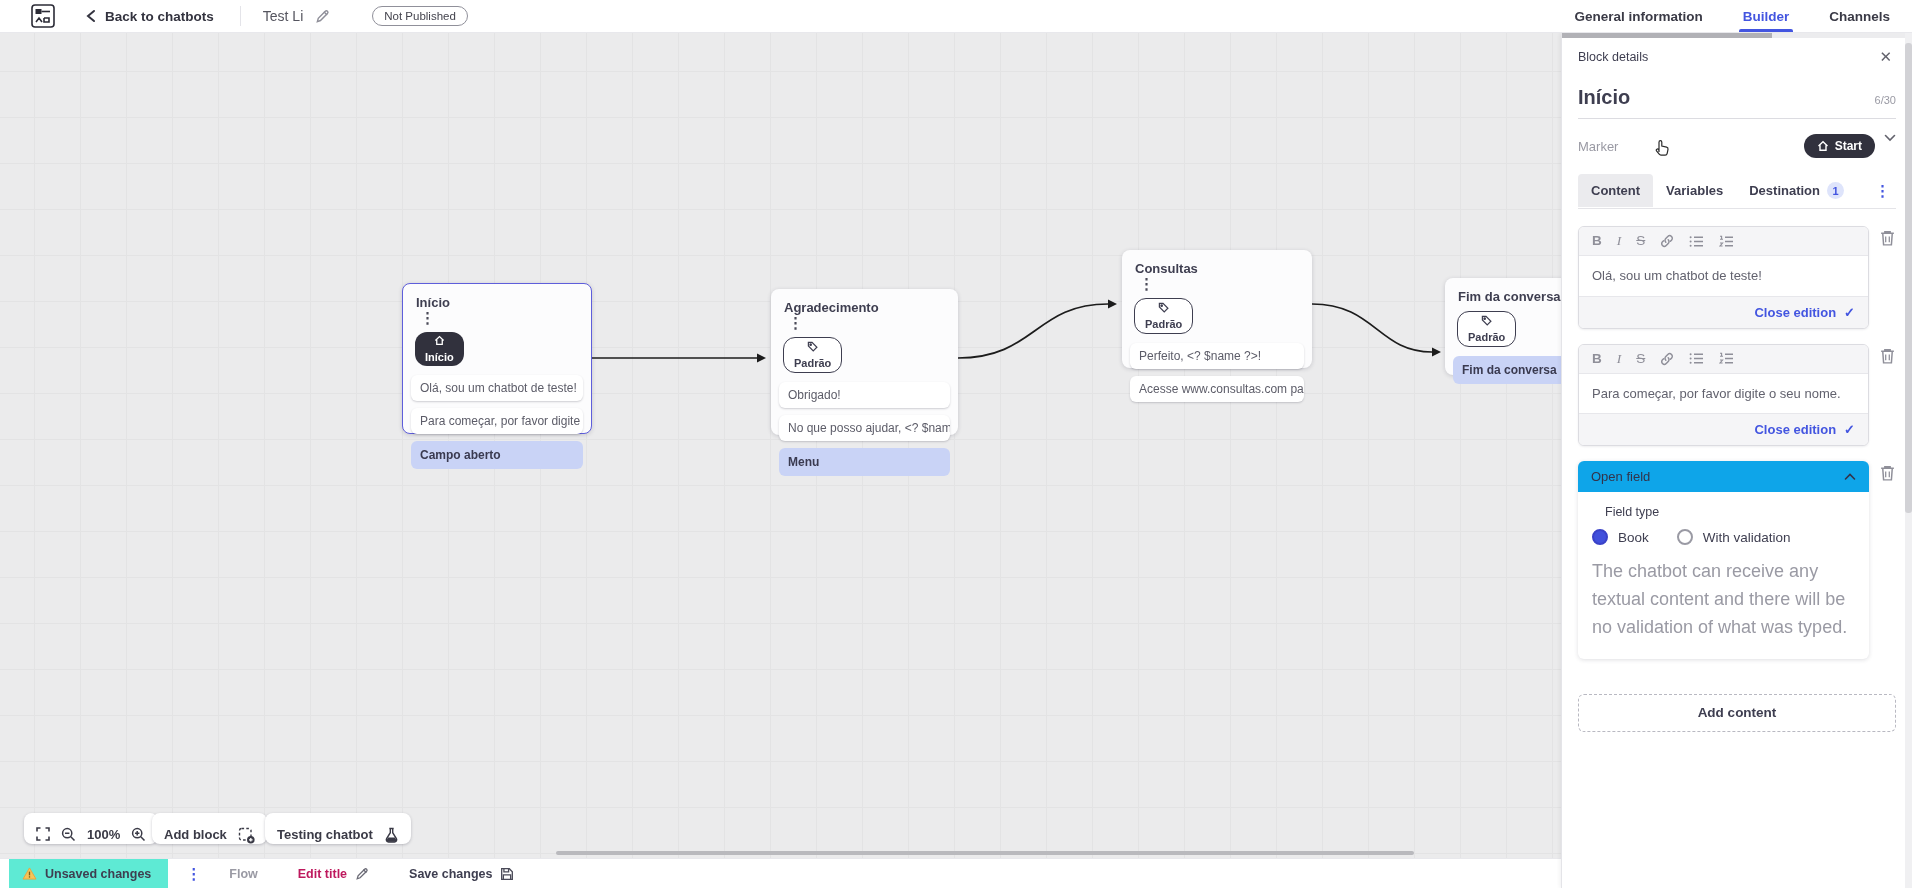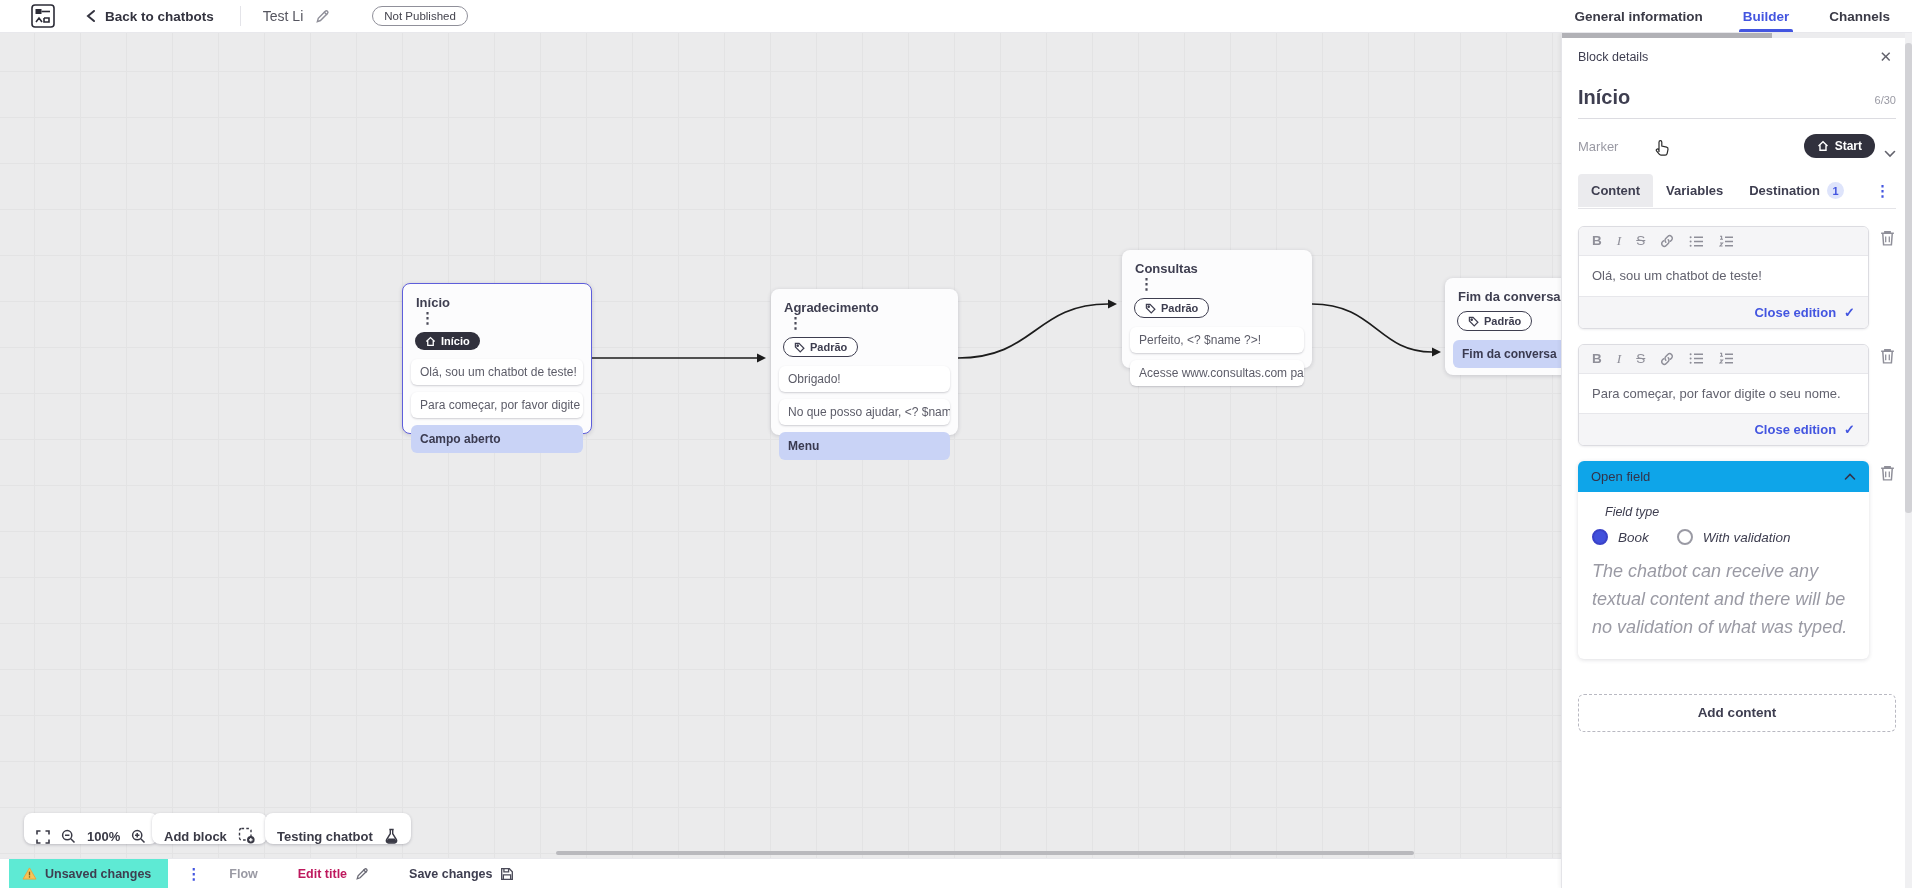--- a/index.html
+++ b/index.html
@@ -52,38 +52,38 @@
     box-shadow: 0 1px 4px rgba(40,40,60,.18);
     padding: 8px; cursor: grab;
   }
   .block.selected { border: 1.6px solid #5e5edb; }
   .blk-hdr { display: flex; justify-content: space-between; align-items: flex-start;
              padding: 3px 2px 7px 5px; flex-direction: column; }
   .blk-title { font-size: 13px; font-weight: bold; color: #3e3e50; }
   .kebab { font-size: 15px; color: #4a4a58; line-height: 1; letter-spacing: 0;
            padding: 0 4px; cursor: pointer; font-weight: bold; }
   .pill { display: inline-flex; align-items: center; gap: 5px; border-radius: 12px;
-          font-size: 11px; font-weight: bold; padding: 3px 10px; margin: 0 0 9px 4px; }
+          font-size: 11px; font-weight: bold; padding: 3px 10px; margin: 0 0 9px 4px; flex-direction: column; }
   .pill-start { background: #31313d; color: #fff; }
   .pill-default { background: #fff; color: #3e3e50; border: 1.3px solid #3e3e50; }
   .blk-item { background: #fff; border-radius: 6px; box-shadow: 0 1px 2px rgba(40,40,60,.22);
           font-size: 12px; color: #5c5c68; padding: 6px 9px; margin-bottom: 7px;
           white-space: nowrap; overflow: hidden; cursor: pointer; }
   .blk-item.action { background: #c9d3f6; color: #3a3a50; font-weight: bold;
           box-shadow: none; padding: 7px 9px; }
 
   .b0 { left: 402px; top: 250px; width: 190px; height: 151px; }
   .b1 { left: 771px; top: 256px; width: 187px; height: 146px; }
   .b2 { left: 1122px; top: 217px; width: 190px; height: 118px; }
   .b3 { left: 1445px; top: 245px; width: 170px; height: 97px; }
 
   
   .tool-card { position: absolute; bottom: 14px; height: 31px; background: #fff;
                border-radius: 8px; box-shadow: 0 1px 3px rgba(40,40,60,.25);
-               display: flex; align-items: flex-end; gap: 11px; padding: 0 12px;
+               display: flex; align-items: flex-start; gap: 11px; padding: 14px 12px;
                font-size: 13px; font-weight: bold; color: #3a3a46; }
   .tc-zoom { left: 24px; }
   .tc-add { left: 152px; }
   .tc-test { left: 265px; }
   .tool-icon { cursor: pointer; display: flex; align-items: center; }
 
   .hscrollbar { position: absolute; left: 556px; bottom: 3px; width: 858px; height: 4px;
                 background: #b9b9bd; border-radius: 2px; cursor: pointer; }
 
   
@@ -112,21 +112,21 @@
   .panel-hdr { display: flex; justify-content: space-between; align-items: center;
                padding: 13px 0 2px; font-size: 12.5px; color: #3e3e50; }
   .close-x { color: #63636d; font-size: 15px; cursor: pointer; padding: 2px 4px; }
   .name-row { display: flex; justify-content: space-between; align-items: flex-end;
               margin-top: 16px; padding-bottom: 9px; border-bottom: 1px solid #dcdce1; }
   .block-name { font-size: 20px; font-weight: bold; color: #3e3e50; }
   .char-counter { font-size: 11px; color: #9a9aa4; padding-bottom: 3px; }
   .marker-row { display: flex; justify-content: space-between; align-items: center;
                 margin-top: 15px; }
   .marker-label { font-size: 13px; color: #9a9aa4; }
-  .marker-right { display: flex; align-items: flex-end; gap: 9px; cursor: pointer; }
+  .marker-right { display: flex; align-items: flex-start; gap: 9px; cursor: pointer; }
   .start-pill { display: inline-flex; align-items: center; gap: 6px; background: #31313d;
                 color: #fff; font-size: 12px; font-weight: bold; border-radius: 14px;
                 padding: 5px 13px; }
   .panel-tabs { display: flex; align-items: center; margin-top: 15px;
                 border-bottom: 1px solid #e4e4e8; }
   .p-tab { font-size: 13px; font-weight: bold; color: #3e3e50; padding: 9px 13px;
            cursor: pointer; display: flex; align-items: center; gap: 7px;
            border-radius: 4px 4px 0 0; }
   .p-tab.active { background: #ebebee; }
   .dest-badge { background: #dee4fb; color: #4355e0; width: 17px; height: 17px;
@@ -151,21 +151,21 @@
   .ed-footer { background: #f5f5f7; border-top: 1px solid #e7e7eb; padding: 8px 13px;
                display: flex; justify-content: flex-end; gap: 8px;
                color: #4355e0; font-size: 13px; font-weight: bold; cursor: pointer; }
   .trash-btn { margin-top: 3px; cursor: pointer; }
 
   .of-card { flex: 1; border-radius: 6px; overflow: hidden; background: #fff;
              box-shadow: 0 1px 4px rgba(40,40,60,.15); }
   .of-hdr { background: #0ea5e9; padding: 8px 13px; display: flex;
             justify-content: space-between; align-items: center; font-size: 13px;
             color: #33334a; cursor: pointer; }
-  .of-body { padding: 13px 14px 17px; font-style: italic; }
+  .of-body { padding: 13px 14px 17px; }
   .ft-label { font-size: 12.5px; color: #3e3e50; margin-left: 13px; }
   .radio-group { display: flex; align-items: center; gap: 28px; margin-top: 10px; }
   .radio-opt { display: flex; align-items: center; gap: 10px; font-size: 13.5px;
                color: #3e3e50; cursor: pointer; }
   .radio { width: 16px; height: 16px; border-radius: 50%; }
   .radio.checked { background: #4150dc; border: 2px solid #3a42c8; }
   .radio.unchecked { background: #fff; border: 2px solid #9a9aa4; }
   .helper { margin-top: 13px; font-size: 18px; color: #9a9aa4; line-height: 1.55; }
 
   .add-content { margin-top: 20px; border: 1.5px dashed #b9b9c2; border-radius: 6px;

